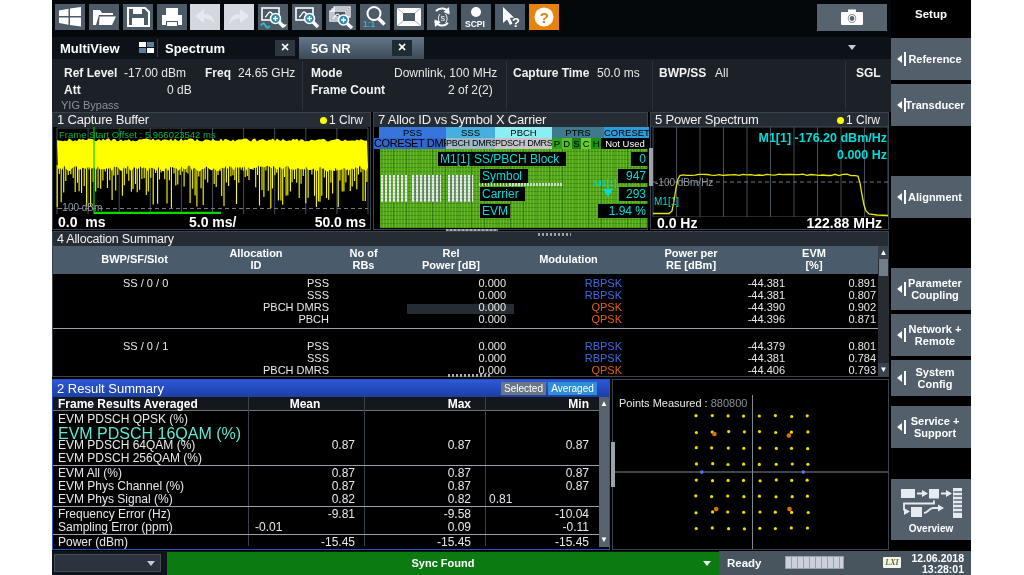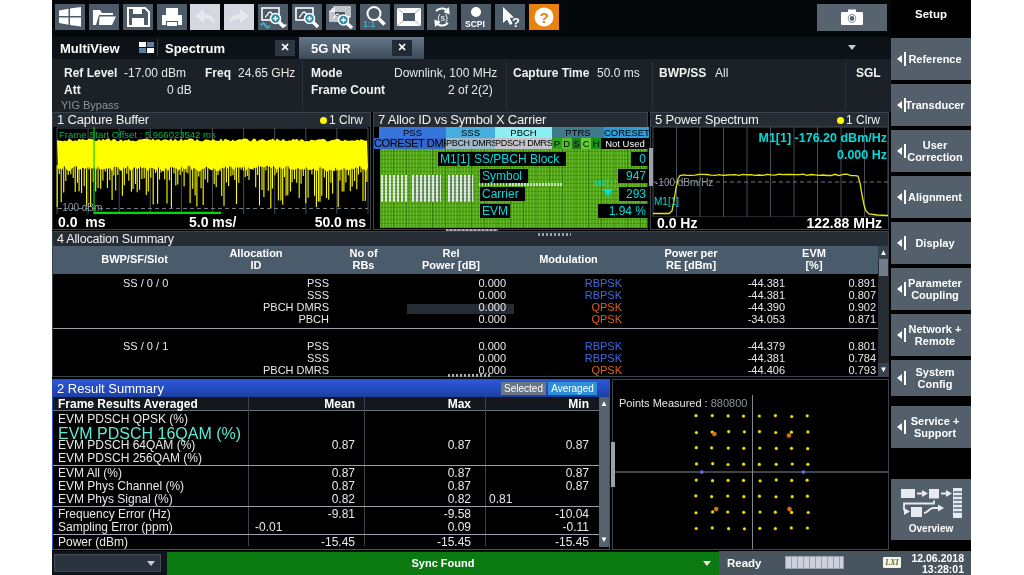--- a/index.html
+++ b/index.html
@@ -324,21 +324,21 @@
  <div class="abs" style="left:632px;top:56.6px;width:100px;text-align:right;font-size:11px;color:#e8e8e8">-44.381</div>
  <div class="abs" style="left:723px;top:56.6px;width:100px;text-align:right;font-size:11px;color:#e8e8e8">0.807</div>
  <div class="abs" style="left:176px;top:68.7px;width:100px;text-align:right;font-size:11px;color:#e8e8e8">PBCH DMRS</div>
  <div class="abs" style="left:353px;top:68.7px;width:100px;text-align:right;font-size:11px;color:#e8e8e8">0.000</div>
  <div class="abs" style="left:469px;top:68.7px;width:100px;text-align:right;font-size:11px;color:#e06010">QPSK</div>
  <div class="abs" style="left:632px;top:68.7px;width:100px;text-align:right;font-size:11px;color:#e8e8e8">-44.390</div>
  <div class="abs" style="left:723px;top:68.7px;width:100px;text-align:right;font-size:11px;color:#e8e8e8">0.902</div>
  <div class="abs" style="left:176px;top:80.8px;width:100px;text-align:right;font-size:11px;color:#e8e8e8">PBCH</div>
  <div class="abs" style="left:353px;top:80.8px;width:100px;text-align:right;font-size:11px;color:#e8e8e8">0.000</div>
  <div class="abs" style="left:469px;top:80.8px;width:100px;text-align:right;font-size:11px;color:#e06010">QPSK</div>
- <div class="abs" style="left:632px;top:80.8px;width:100px;text-align:right;font-size:11px;color:#e8e8e8">-34.053</div>
+ <div class="abs" style="left:632px;top:80.8px;width:100px;text-align:right;font-size:11px;color:#e8e8e8">-44.396</div>
  <div class="abs" style="left:723px;top:80.8px;width:100px;text-align:right;font-size:11px;color:#e8e8e8">0.871</div>
  <div class="abs" style="left:70px;top:107.5px;font-size:11px;color:#e8e8e8">SS / 0 / 1</div>
  <div class="abs" style="left:176px;top:107.5px;width:100px;text-align:right;font-size:11px;color:#e8e8e8">PSS</div>
  <div class="abs" style="left:353px;top:107.5px;width:100px;text-align:right;font-size:11px;color:#e8e8e8">0.000</div>
  <div class="abs" style="left:469px;top:107.5px;width:100px;text-align:right;font-size:11px;color:#4169e1">RBPSK</div>
  <div class="abs" style="left:632px;top:107.5px;width:100px;text-align:right;font-size:11px;color:#e8e8e8">-44.379</div>
  <div class="abs" style="left:723px;top:107.5px;width:100px;text-align:right;font-size:11px;color:#e8e8e8">0.801</div>
  <div class="abs" style="left:176px;top:119.6px;width:100px;text-align:right;font-size:11px;color:#e8e8e8">SSS</div>
  <div class="abs" style="left:353px;top:119.6px;width:100px;text-align:right;font-size:11px;color:#e8e8e8">0.000</div>
  <div class="abs" style="left:469px;top:119.6px;width:100px;text-align:right;font-size:11px;color:#4169e1">RBPSK</div>
@@ -357,21 +357,21 @@
  </div>
  <div class="abs" style="left:395px;top:142px;width:42px;height:2.5px;background-image:repeating-linear-gradient(90deg,#aaa 0 2px,transparent 2px 4px)"></div>
 </div>
 
 <div class="win" style="left:0px;top:379px;width:558px;height:171px;border-color:#2b50c4">
  <div class="abs" style="left:0;top:0;width:556px;height:17px;background:linear-gradient(#2c58d8,#1c3fa4);color:#fff;font-size:13px;padding-left:4px;line-height:17px">2 Result Summary</div>
  <div class="abs" style="left:448px;top:2px;width:45px;height:13px;background:#6a7684;color:#fff;font-size:10px;text-align:center;line-height:13px">Selected</div>
  <div class="abs" style="left:495px;top:2px;width:49px;height:13px;background:#2e8fd8;color:#fff;font-size:10px;text-align:center;line-height:13px">Averaged</div>
  <div class="abs" style="left:0;top:17px;width:546px;height:14px;background:#14181d;border-bottom:1px solid #6a727c">
   <div class="abs" style="left:5px;top:0px;font-size:12px;font-weight:bold;color:#fff">Frame Results Averaged</div>
-  <div class="abs" style="left:202px;top:0px;width:100px;text-align:right;font-size:12px;font-weight:bold;color:#fff">Mean</div>
+  <div class="abs" style="left:202px;top:0px;width:100px;text-align:center;font-size:12px;font-weight:bold;color:#fff">Mean</div>
   <div class="abs" style="left:318px;top:0px;width:100px;text-align:right;font-size:12px;font-weight:bold;color:#fff">Max</div>
   <div class="abs" style="left:436px;top:0px;width:100px;text-align:right;font-size:12px;font-weight:bold;color:#fff">Min</div>
  </div>
  <div class="abs" style="left:195px;top:17px;width:1px;height:149px;background:#3a424c"></div>
  <div class="abs" style="left:311px;top:17px;width:1px;height:149px;background:#3a424c"></div>
  <div class="abs" style="left:432px;top:17px;width:1px;height:149px;background:#3a424c"></div>
  <div class="abs" style="left:5px;top:31.5px;font-size:12px;color:#e8e8e8;white-space:nowrap">EVM PDSCH QPSK (%)</div>
  <div class="abs" style="left:5px;top:45px;font-size:16px;color:#5eead4;white-space:nowrap">EVM PDSCH 16QAM (%)</div>
  <div class="abs" style="left:5px;top:57.9px;font-size:12px;color:#e8e8e8;white-space:nowrap">EVM PDSCH 64QAM (%)</div>
  <div class="abs" style="left:202px;top:57.9px;width:100px;text-align:right;font-size:12px;color:#e8e8e8">0.87</div>
@@ -516,40 +516,26 @@
         </span>
         <div class="ct">Reference</div>
       </div>
  <div class="sbtn" style="top:84px;height:42px">
         <span class="mk">
           <span class="tri"></span>
           <span class="bar"></span>
         </span>
         <div class="ct">Transducer</div>
       </div>
- <div class="sbtn" style="top:130px;height:42px">
-        <span class="mk">
-          <span class="tri"></span>
-          <span class="bar"></span>
-        </span>
-        <div class="ct">User<br>Correction</div>
-      </div>
  <div class="sbtn" style="top:176px;height:42px">
         <span class="mk">
           <span class="tri"></span>
           <span class="bar"></span>
         </span>
         <div class="ct">Alignment</div>
-      </div>
- <div class="sbtn" style="top:222px;height:42px">
-        <span class="mk">
-          <span class="tri"></span>
-          <span class="bar"></span>
-        </span>
-        <div class="ct">Display</div>
       </div>
  <div class="sbtn" style="top:268px;height:42px">
         <span class="mk">
           <span class="tri"></span>
           <span class="bar"></span>
         </span>
         <div class="ct">Parameter<br>Coupling</div>
       </div>
  <div class="sbtn" style="top:314px;height:42px">
         <span class="mk">

